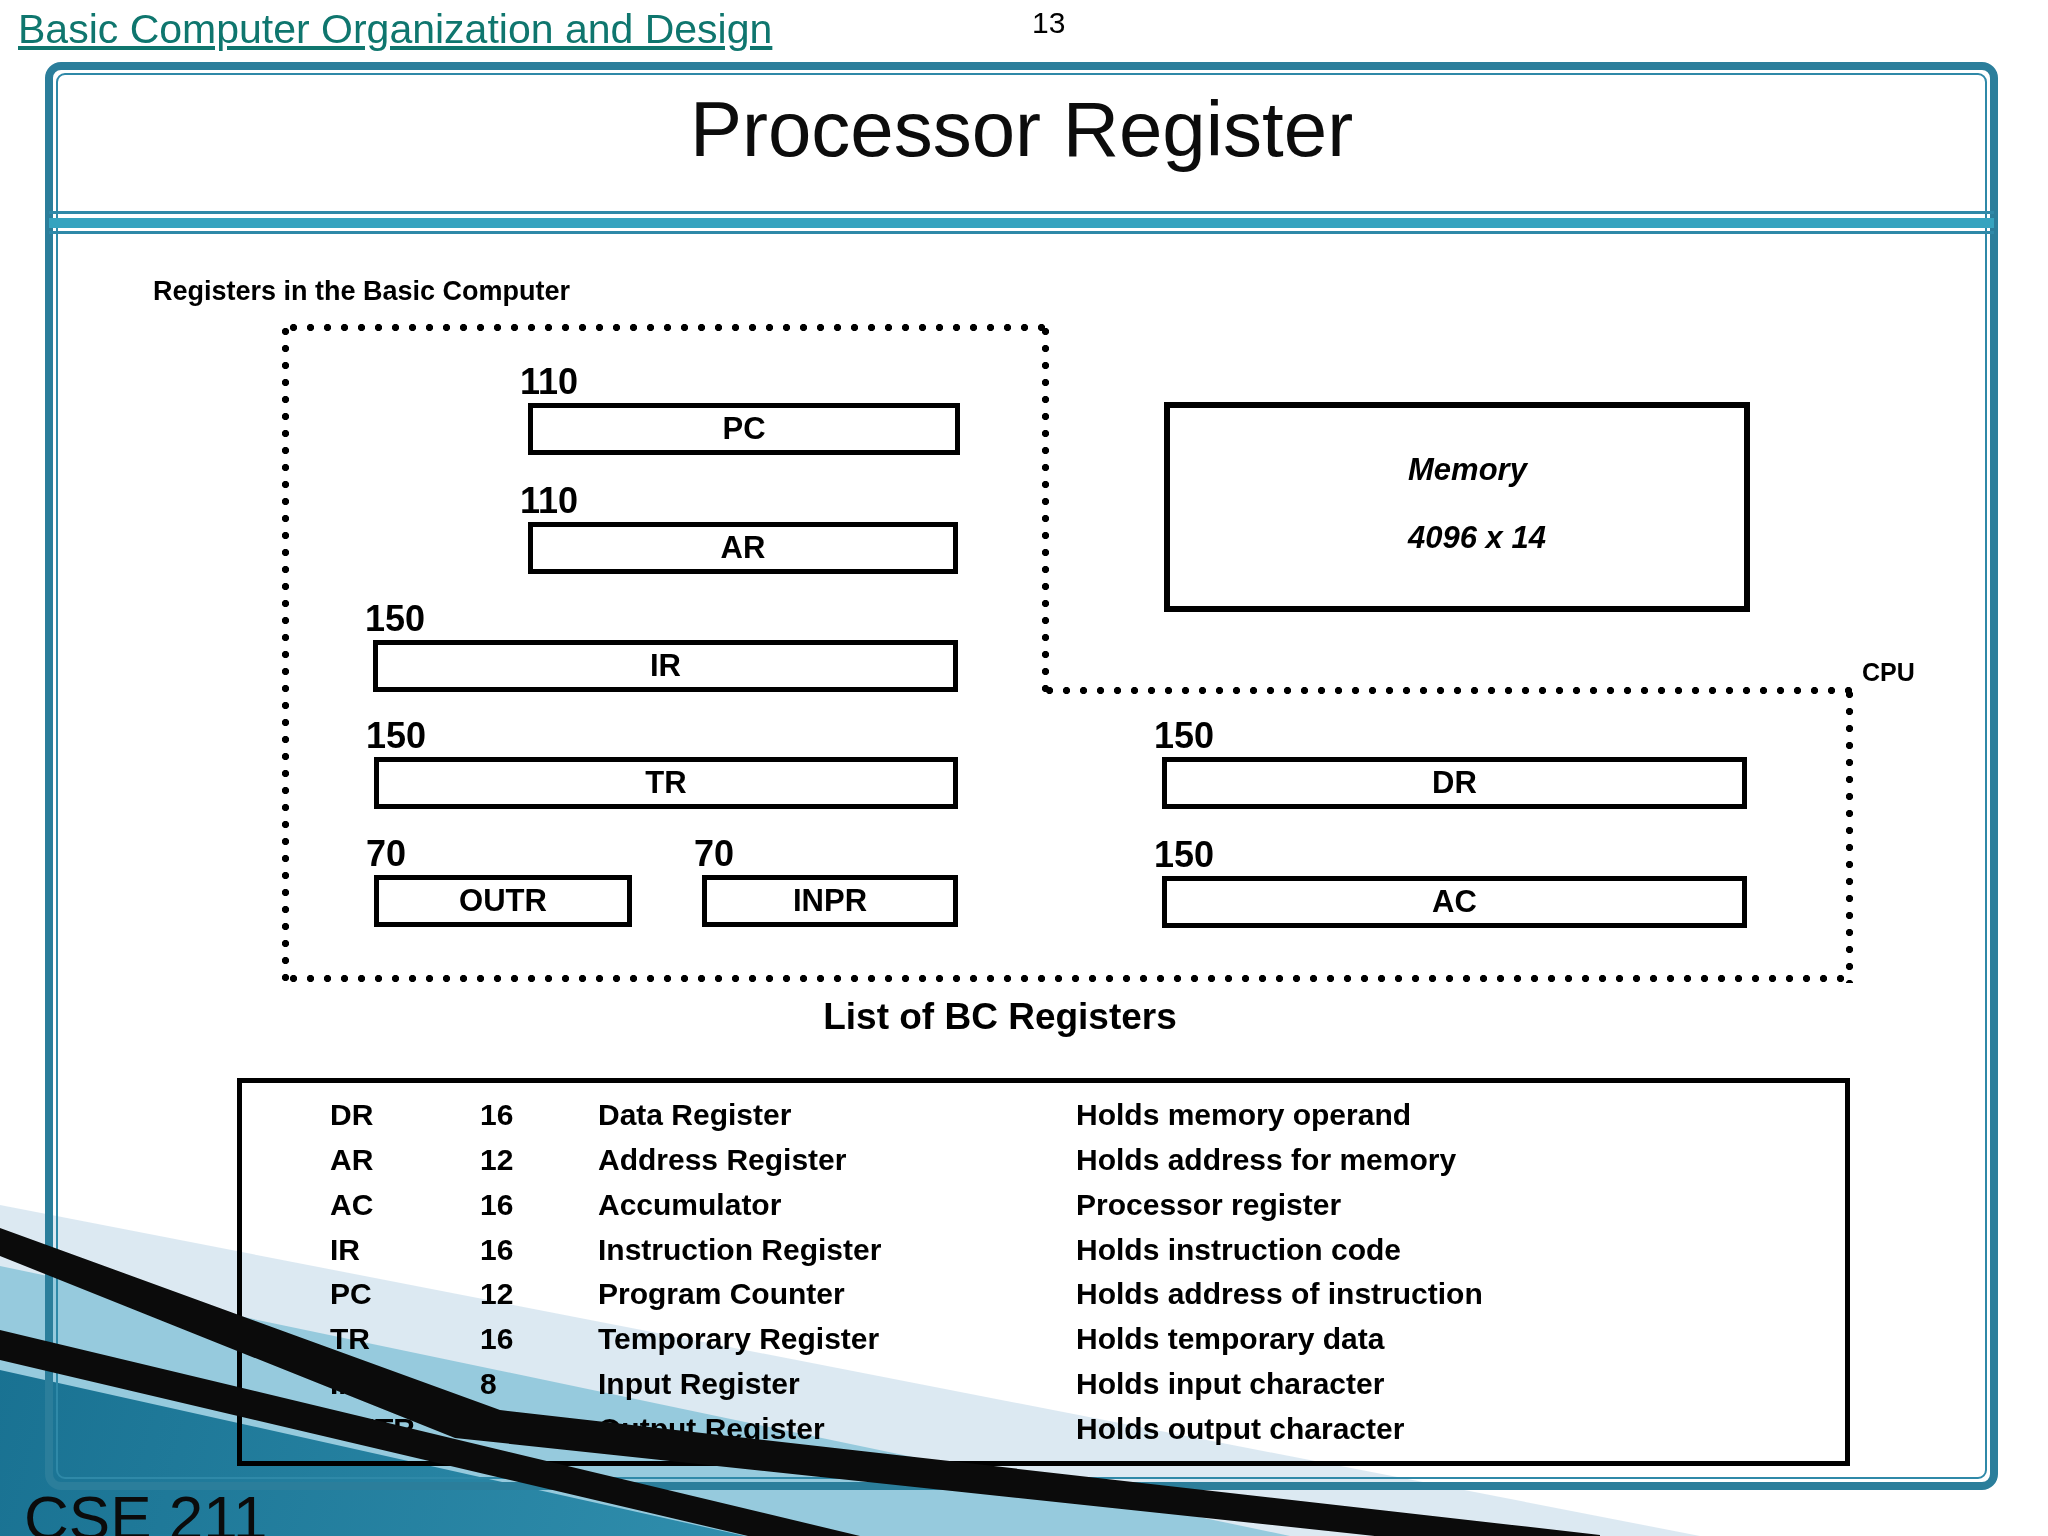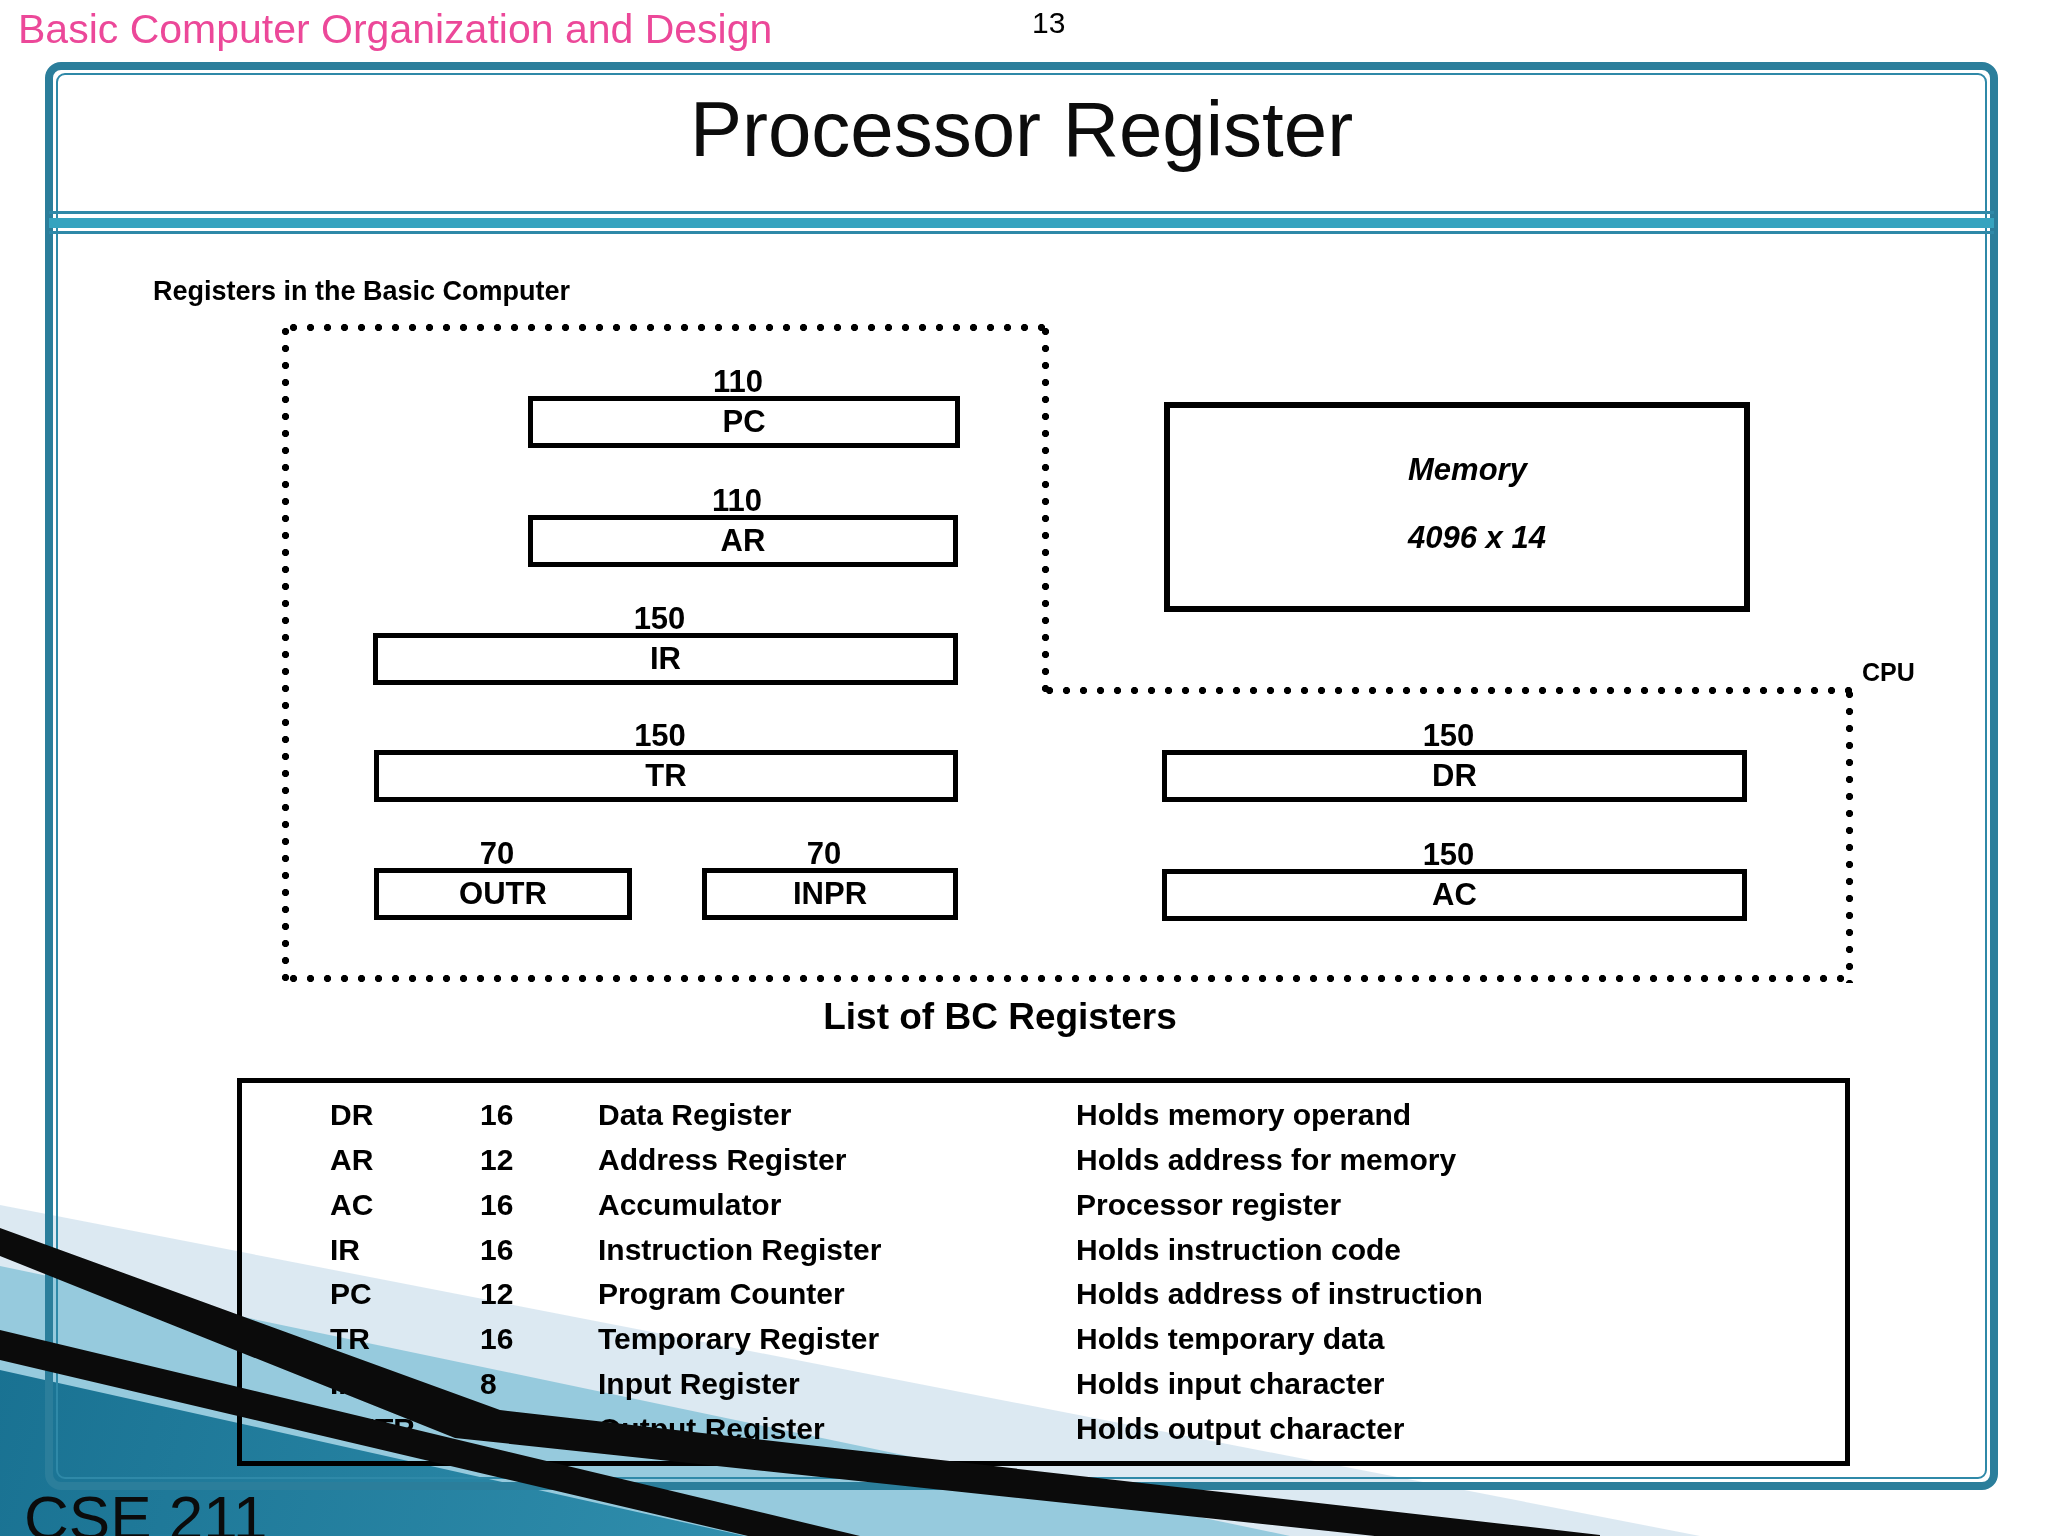--- a/index.html
+++ b/index.html
@@ -1,20 +1,20 @@
 <!DOCTYPE html>
 <html><head>
 <meta charset="utf-8">
 <style>
   html,body{margin:0;padding:0;background:#ffffff;}
   #stage{position:relative;width:2048px;height:1536px;background:#ffffff;overflow:hidden;
          font-family:"Liberation Sans", sans-serif;color:#000;}
 
   
-  .page-header{position:absolute;left:18px;top:6px;width:1400px;font-size:41px;color:#ec4899;}
+  .page-header{position:absolute;left:18px;top:6px;width:1400px;font-size:41px;color:#0f766e;text-decoration:underline;}
   .page-header .course{letter-spacing:0px;}
   .page-num{position:absolute;left:1032px;top:6px;font-size:30px;color:#000000;}
 
   
   .frame{position:absolute;left:45px;top:62px;width:1953px;height:1428px;
          border:8px solid #2b7e9b;border-radius:16px;box-sizing:border-box;z-index:10;}
   .frame-inner{position:absolute;left:3px;top:3px;right:3px;bottom:3px;
          border:2px solid #2f89a8;border-radius:9px;}
 
   .slide-title{position:absolute;left:45px;top:84px;width:1953px;text-align:center;
@@ -34,22 +34,22 @@
           background-image:radial-gradient(circle,#000 3.2px,transparent 4px);
           background-size:17px 9px;background-position:left center;background-repeat:repeat-x;}
   .dots-v{position:absolute;width:9px;z-index:12;
           background-image:radial-gradient(circle,#000 3.2px,transparent 4px);
           background-size:9px 17px;background-position:center top;background-repeat:repeat-y;}
 
   .cpu-label{position:absolute;left:1862px;top:658px;font-size:25px;font-weight:bold;z-index:12;}
 
   
   .reg{position:absolute;z-index:12;}
-  .reg .bits{display:flex;justify-content:center;font-size:31px;font-weight:bold;
-             line-height:27px;margin-bottom:1px;}
+  .reg .bits{display:flex;justify-content:flex-start;font-size:36px;font-weight:bold;
+             line-height:27px;margin-bottom:8px;}
   .reg .bits .lo{padding-right:12px;}
   .reg .rbox{margin:0 8px;height:52px;border:5px solid #000;box-sizing:border-box;
              display:flex;align-items:center;justify-content:center;
              font-size:31px;font-weight:bold;background:transparent;}
 
   
   .membox{position:absolute;left:1164px;top:402px;width:586px;height:210px;
           border:6px solid #000;box-sizing:border-box;z-index:12;font-style:italic;}
   .membox .mtxt{position:absolute;left:238px;top:44px;font-size:31px;font-weight:bold;}
   .membox .mtxt .l2{margin-top:32px;}

